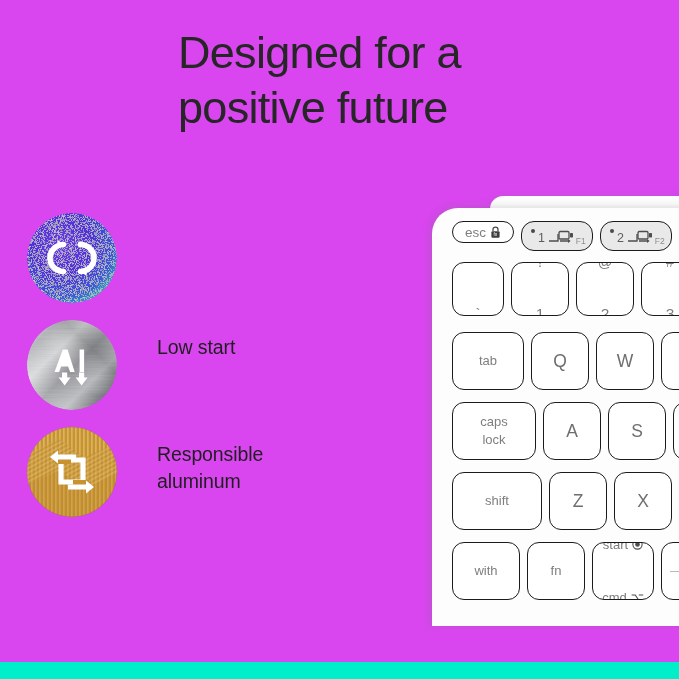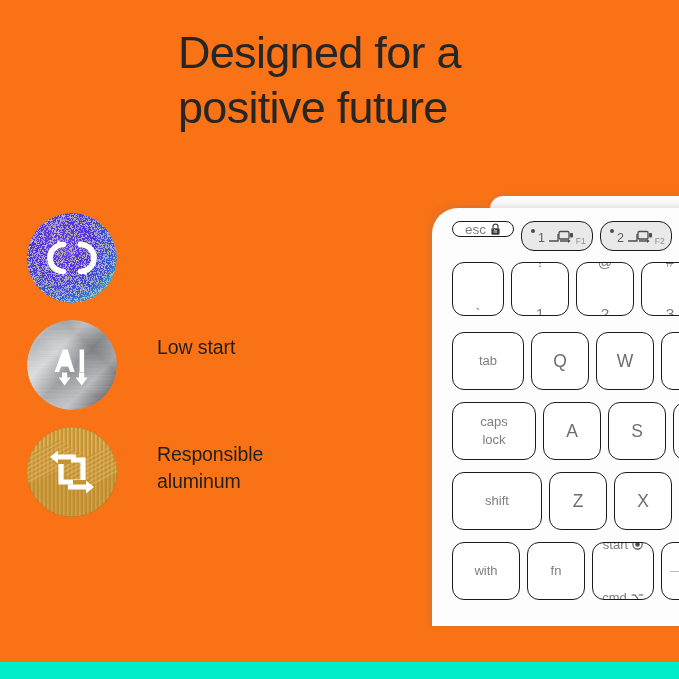--- a/index.html
+++ b/index.html
@@ -175,21 +175,21 @@
     width: 72%; height: 1px; background: #b9b9b9; margin: 3px 0;
   }
   .key.split .sp-row {
     display: flex; align-items: center; justify-content: center; gap: 4px;
     font-size: 13px; color: #7b7b7b;
   }
 </style>
 </head>
 <body>
 
-<div id="stage" style="background: #f97316; text-decoration: underline;">
+<div id="stage" style="background: #d946ef; text-decoration: underline;">
 
   <div id="headline" style="color: rgb(38, 38, 38);">
     <span class="hl-line">Designed for a</span>
     <span class="hl-line">positive future</span>
   </div>
 
   <div id="features">
 
     <div class="feature">
       <div class="feature-badge">
@@ -323,21 +323,21 @@
 
   </div>
 
   <div id="keyboard">
     <div id="kb-body">
       <div class="notch"></div>
       <div class="shell"></div>
     </div>
 
     <div class="kb-row" style="left:24px; top:25px;">
-      <div class="key" style="width:62px;height:16px;border-radius:14px;">
+      <div class="key" style="width:62px;height:22px;border-radius:14px;">
         <span class="esc-wrap">
           <span class="etxt">esc</span>
           <svg width="11" height="13" viewBox="0 0 11 13">
             <path d="M3 5 V3.6 a2.5 2.5 0 0 1 5 0 V5" fill="none" stroke="#4a4a4a" stroke-width="1.3"></path>
             <rect x="1.4" y="5.2" width="8.2" height="6.6" rx="1.1" fill="#3d3d3d"></rect>
             <text x="5.5" y="10.4" font-size="4.6" fill="#fff" text-anchor="middle" font-family="Liberation Sans, sans-serif">fn</text>
           </svg>
         </span>
       </div>
       <div class="key fkey" style="width:72px;height:30px;">

